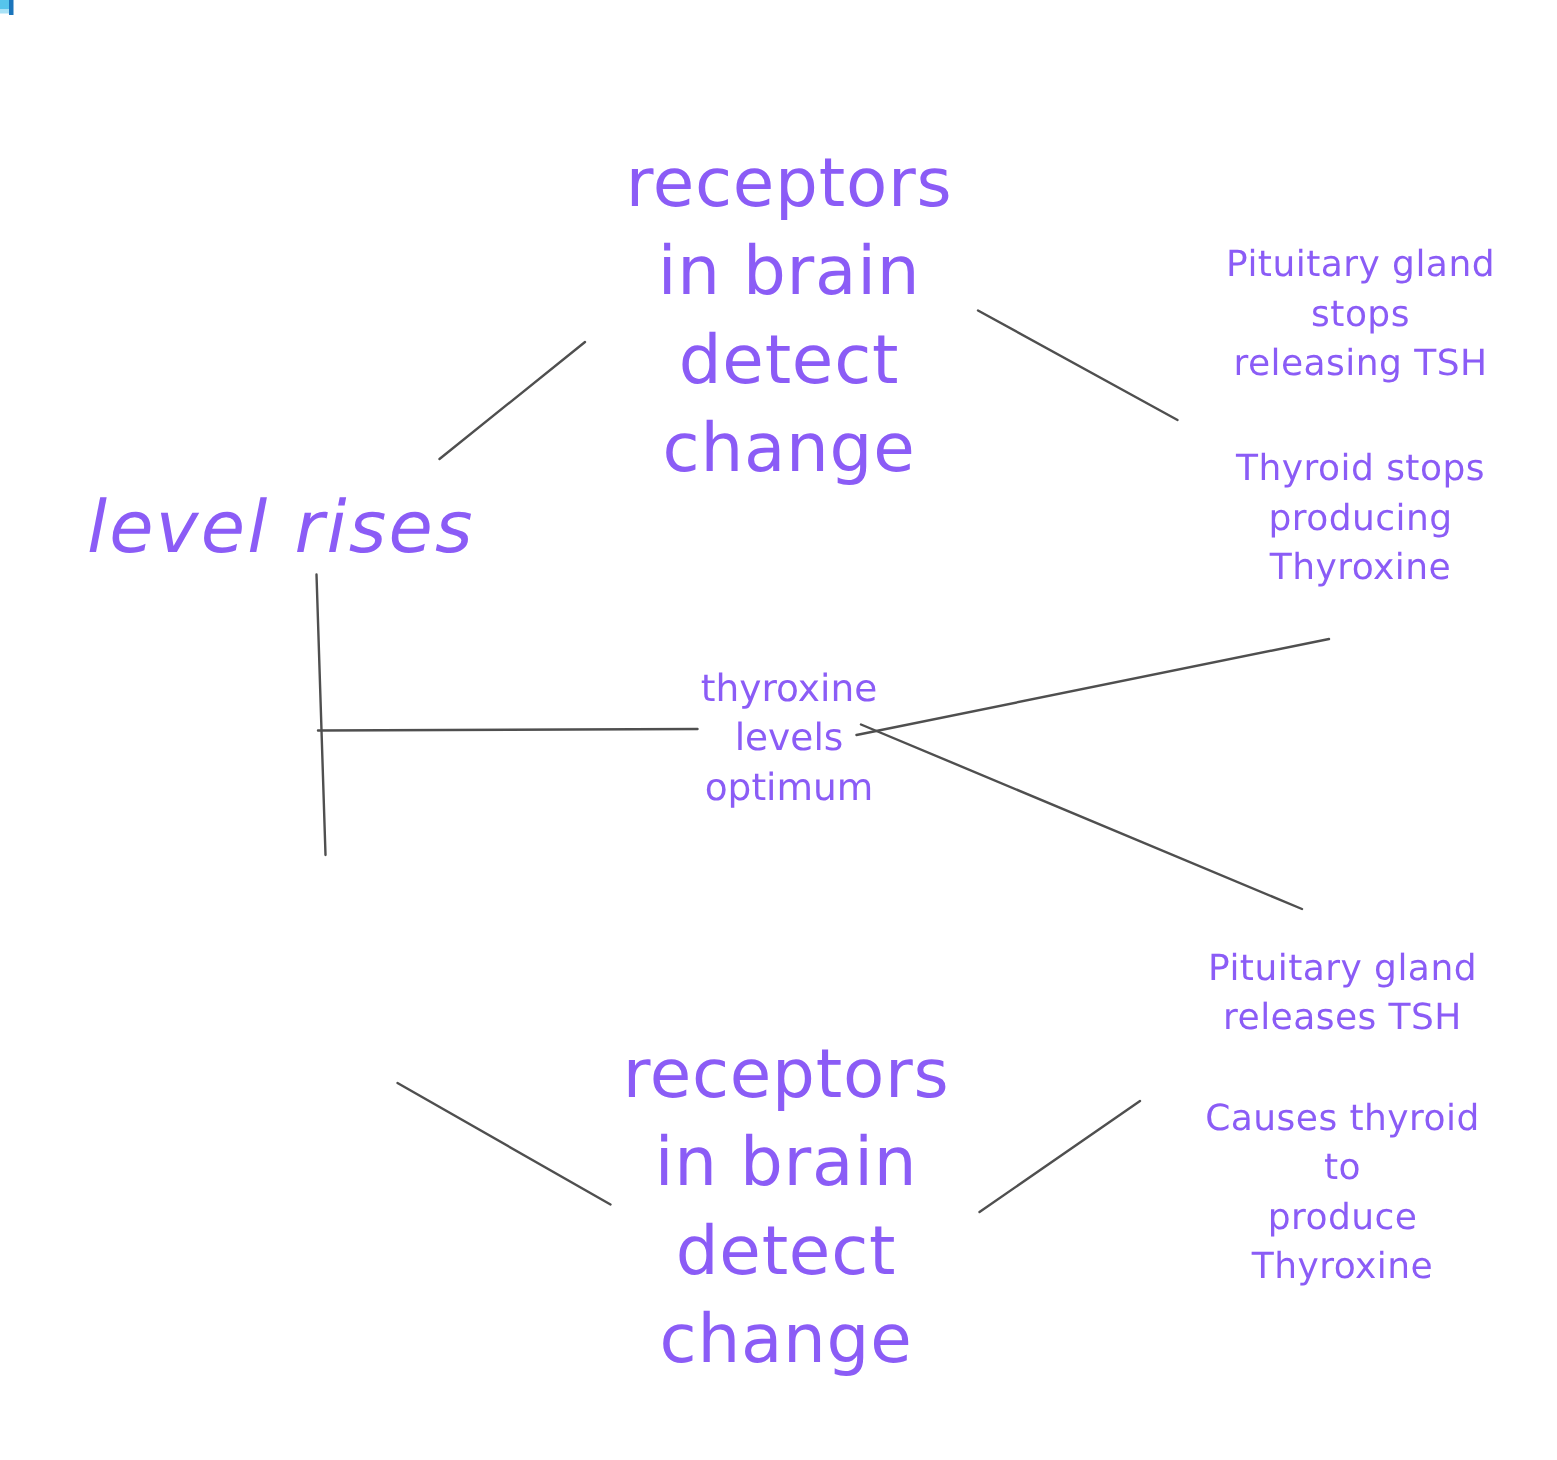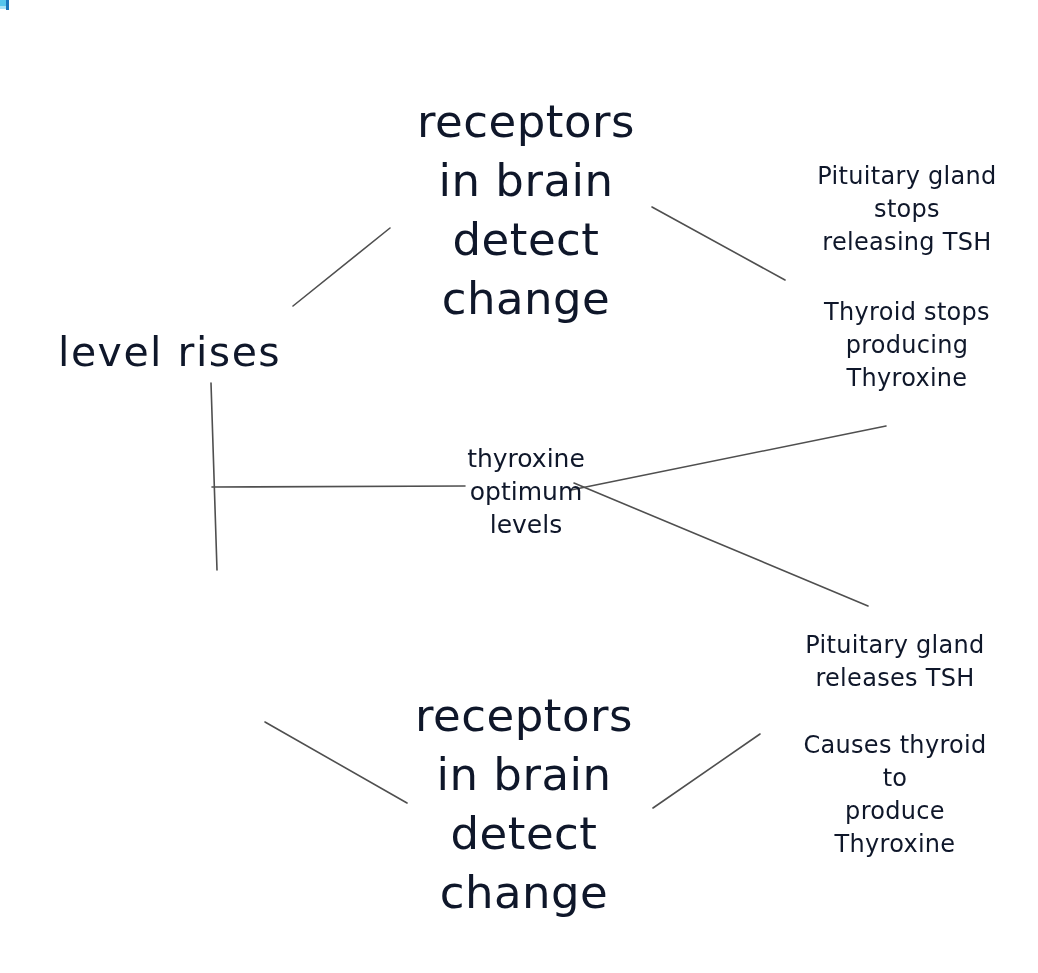--- a/index.html
+++ b/index.html
@@ -18,36 +18,37 @@
   }
   svg.edges {
     position: absolute;
     left: 0; top: 0;
     width: 1038px;
     height: 973px;
   }
   .node {
     position: absolute;
     text-align: center;
-    color: #0f172a;
+    color: #8b5cf6;
     white-space: nowrap;
   }
   .node .line { display: block; }
   .big {
     font-size: 45px;
     line-height: 59px;
     font-weight: 500;
     letter-spacing: 0.5px;
   }
   .huge {
-    font-size: 41px;
+    font-size: 48px;
     line-height: 52px;
     font-weight: 500;
     letter-spacing: 1.5px;
     text-align: center;
+    font-style: italic;
   }
   .small {
     font-size: 24px;
     line-height: 33px;
     font-weight: 500;
     letter-spacing: 0.3px;
   }
   .mid {
     font-size: 25px;
     line-height: 33px;
@@ -109,22 +110,22 @@
     <span class="line">producing</span>
     <span class="line">Thyroxine</span>
   </div>
 
   <div class="node huge pos-level-rises">
     <span class="line">level rises</span>
   </div>
 
   <div class="node mid pos-thyroxine-optimum">
     <span class="line">thyroxine</span>
+    <span class="line">levels</span>
     <span class="line">optimum</span>
-    <span class="line">levels</span>
   </div>
 
 
   <div class="node big pos-receptors-bottom">
     <span class="line">receptors</span>
     <span class="line">in brain</span>
     <span class="line">detect</span>
     <span class="line">change</span>
   </div>
 

